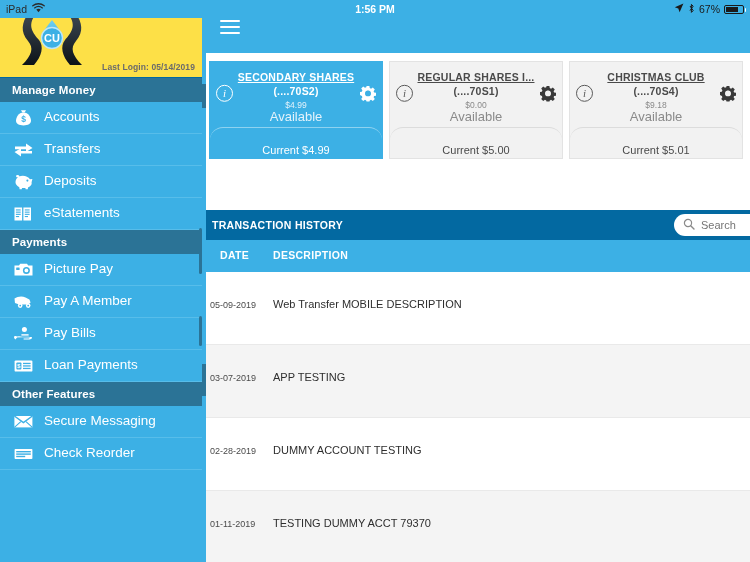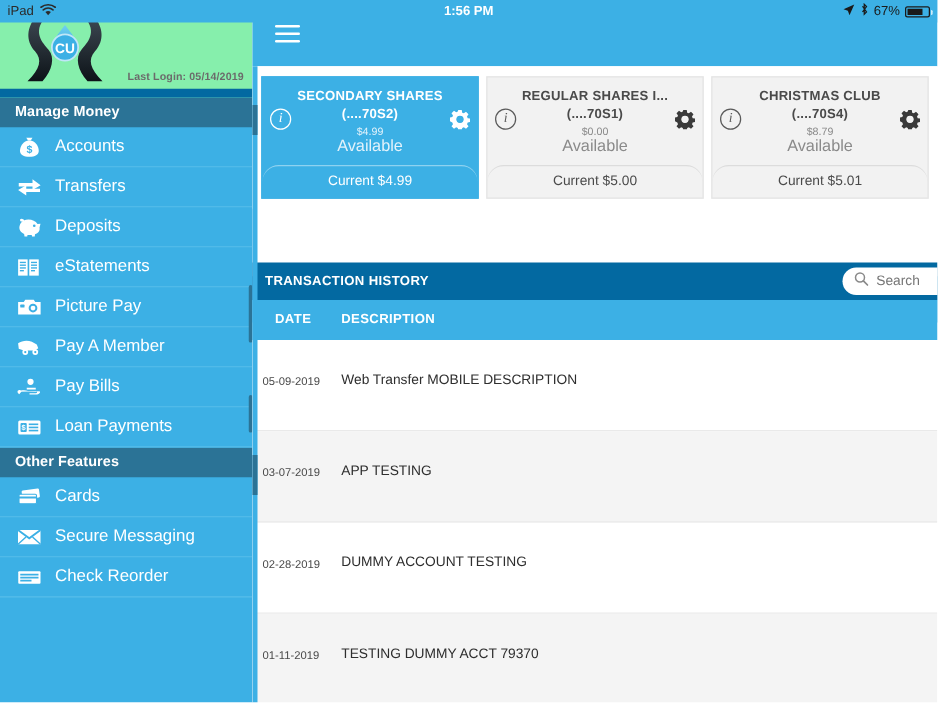--- a/index.html
+++ b/index.html
@@ -13,22 +13,22 @@
 
   
   #sidebar {
     position: absolute; left: 0; top: 0;
     width: 202px; height: 562px;
     background: #3CB0E5;
   }
   #sidebar-logo-area {
     position: relative;
     height: 78px;
-    background: #86efac;
-    border-bottom: 7px solid #0369a1;
+    background: #fde047;
+    border-bottom: 1px solid #0369a1;
   }
   #logo-wrap {
     position: absolute; left: 14px; top: 10px;
     width: 76px; height: 60px;
   }
   #last-login {
     position: absolute; right: 7px; bottom: 5px;
     font-size: 8.5px; color: #6b6b6b;
     letter-spacing: .1px;
     white-space: nowrap;
@@ -164,41 +164,42 @@
   .acct-card.selected .info-icon { border-color: #ffffff; color: #ffffff; }
   .gear-icon {
     position: absolute; right: 6px; top: 50%;
     transform: translateY(-60%);
     width: 16px; height: 16px;
   }
   .acct-name {
     font-size: 10.5px; font-weight: bold;
     color: #4a4a4a; letter-spacing: .2px;
     line-height: 13px;
+    text-decoration: underline;
   }
   .acct-num {
     font-size: 10.5px; font-weight: bold;
     color: #4a4a4a; letter-spacing: .2px;
     line-height: 14px;
   }
   .acct-card.selected .acct-name,
   .acct-card.selected .acct-num { color: #ffffff; }
   .acct-avail-amt {
     font-size: 8.5px; color: #8a8a8a; line-height: 12px; margin-top: 1px;
   }
   .acct-avail-lbl {
     font-size: 13px; color: #8a8a8a; line-height: 12px;
   }
   .acct-card.selected .acct-avail-amt,
   .acct-card.selected .acct-avail-lbl { color: #e2f2fb; }
   .acct-current {
     border-top: 1px solid #dcdcdc;
     text-align: center;
     font-size: 11px; color: #4a4a4a;
-    padding: 6px 0 7px 0;
+    padding: 16px 0 7px 0;
     border-radius: 13px;
   }
   .acct-card.selected .acct-current { border-top-color: #8ed2f0; color: #ffffff; }
 
   #transactions-title {
     position: absolute; left: 0; top: 173px;
     width: 548px; height: 37px;
     background: #3CB0E5;
     color: #ffffff;
     font-size: 14px;
@@ -358,20 +359,21 @@
             <rect x="11.8" y="4.4" width="4.8" height="1.1"></rect>
             <rect x="11.8" y="6.6" width="4.8" height="1.1"></rect>
             <rect x="11.8" y="8.8" width="4.8" height="1.1"></rect>
             <rect x="11.8" y="11" width="3.2" height="1.1"></rect>
           </g>
         </svg>
       </span>
       <span class="nav-label">eStatements</span>
     </div>
 
+    <div class="sec-header">Payments</div>
 
     <div class="nav-item">
       <span class="ico">
         <svg width="21" height="17" viewBox="0 0 21 17">
           <path d="M1.5 4.6 L6 4.6 L7.2 2.8 L14 2.8 L15.2 4.6 L19.5 4.6 L19.5 14.6 L1.5 14.6 Z" fill="#fff"></path>
           <circle cx="13.4" cy="9.4" r="3.5" fill="#3CB0E5"></circle>
           <circle cx="13.4" cy="9.4" r="1.9" fill="#fff"></circle>
           <rect x="3.2" y="6.6" width="3.4" height="2.4" rx="0.5" fill="#3CB0E5"></rect>
         </svg>
       </span>
@@ -414,30 +416,20 @@
             <rect x="10" y="7.3" width="7.6" height="1.3"></rect>
             <rect x="10" y="9.8" width="7.6" height="1.3"></rect>
           </g>
         </svg>
       </span>
       <span class="nav-label">Loan Payments</span>
     </div>
 
     <div class="sec-header">Other Features</div>
 
-    <div class="nav-item">
-      <span class="ico">
-        <svg width="21" height="17" viewBox="0 0 21 17">
-          <rect x="4.6" y="2.6" width="14" height="7.2" rx="1" transform="rotate(-8 11.6 6.2)" fill="#fff"></rect>
-          <rect x="2.2" y="6.4" width="14" height="7.6" rx="1" fill="#fff" stroke="#3CB0E5" stroke-width="0.9"></rect>
-          <rect x="2.2" y="8.2" width="14" height="1.6" fill="#3CB0E5"></rect>
-        </svg>
-      </span>
-      <span class="nav-label">Cards</span>
-    </div>
 
     <div class="nav-item">
       <span class="ico">
         <svg width="21" height="15" viewBox="0 0 21 15">
           <rect x="1.4" y="2" width="18" height="11.4" fill="#fff"></rect>
           <path d="M1.4 2 L10.4 8.6 L19.4 2" fill="none" stroke="#3CB0E5" stroke-width="1.5"></path>
           <path d="M1.4 13.4 L7.8 7.6 M19.4 13.4 L13 7.6" fill="none" stroke="#3CB0E5" stroke-width="1.1"></path>
         </svg>
       </span>
       <span class="nav-label">Secure Messaging</span>
@@ -511,21 +503,21 @@
         <div class="acct-top">
           <div class="info-icon">i</div>
           <div class="gear-icon">
             <svg width="16" height="16" viewBox="0 0 16 16">
               <path fill="#3a3a3a" d="M8 5.1A2.9 2.9 0 1 0 8 10.9 2.9 2.9 0 1 0 8 5.1M6.6 0.6h2.8l.35 2.1 1.3.55 1.75-1.2 2 2-1.2 1.75.55 1.3 2.1.35v2.8l-2.1.35-.55 1.3 1.2 1.75-2 2-1.75-1.2-1.3.55-.35 2.1H6.6l-.35-2.1-1.3-.55-1.75 1.2-2-2 1.2-1.75-.55-1.3L-.25 9.4V6.6l2.1-.35.55-1.3-1.2-1.75 2-2 1.75 1.2 1.3-.55z"></path>
               <circle cx="8" cy="8" r="2.6" fill="#F2F2F2"></circle>
             </svg>
           </div>
           <div class="acct-name">CHRISTMAS CLUB</div>
           <div class="acct-num">(....70S4)</div>
-          <div class="acct-avail-amt">$8.79</div>
+          <div class="acct-avail-amt">$9.18</div>
           <div class="acct-avail-lbl">Available</div>
         </div>
         <div class="acct-current">Current $5.01</div>
       </div>
     </div>
 
     <div id="transactions-title">Transactions</div>
 
     <div id="history-bar">
       <span id="history-label">TRANSACTION HISTORY</span>

